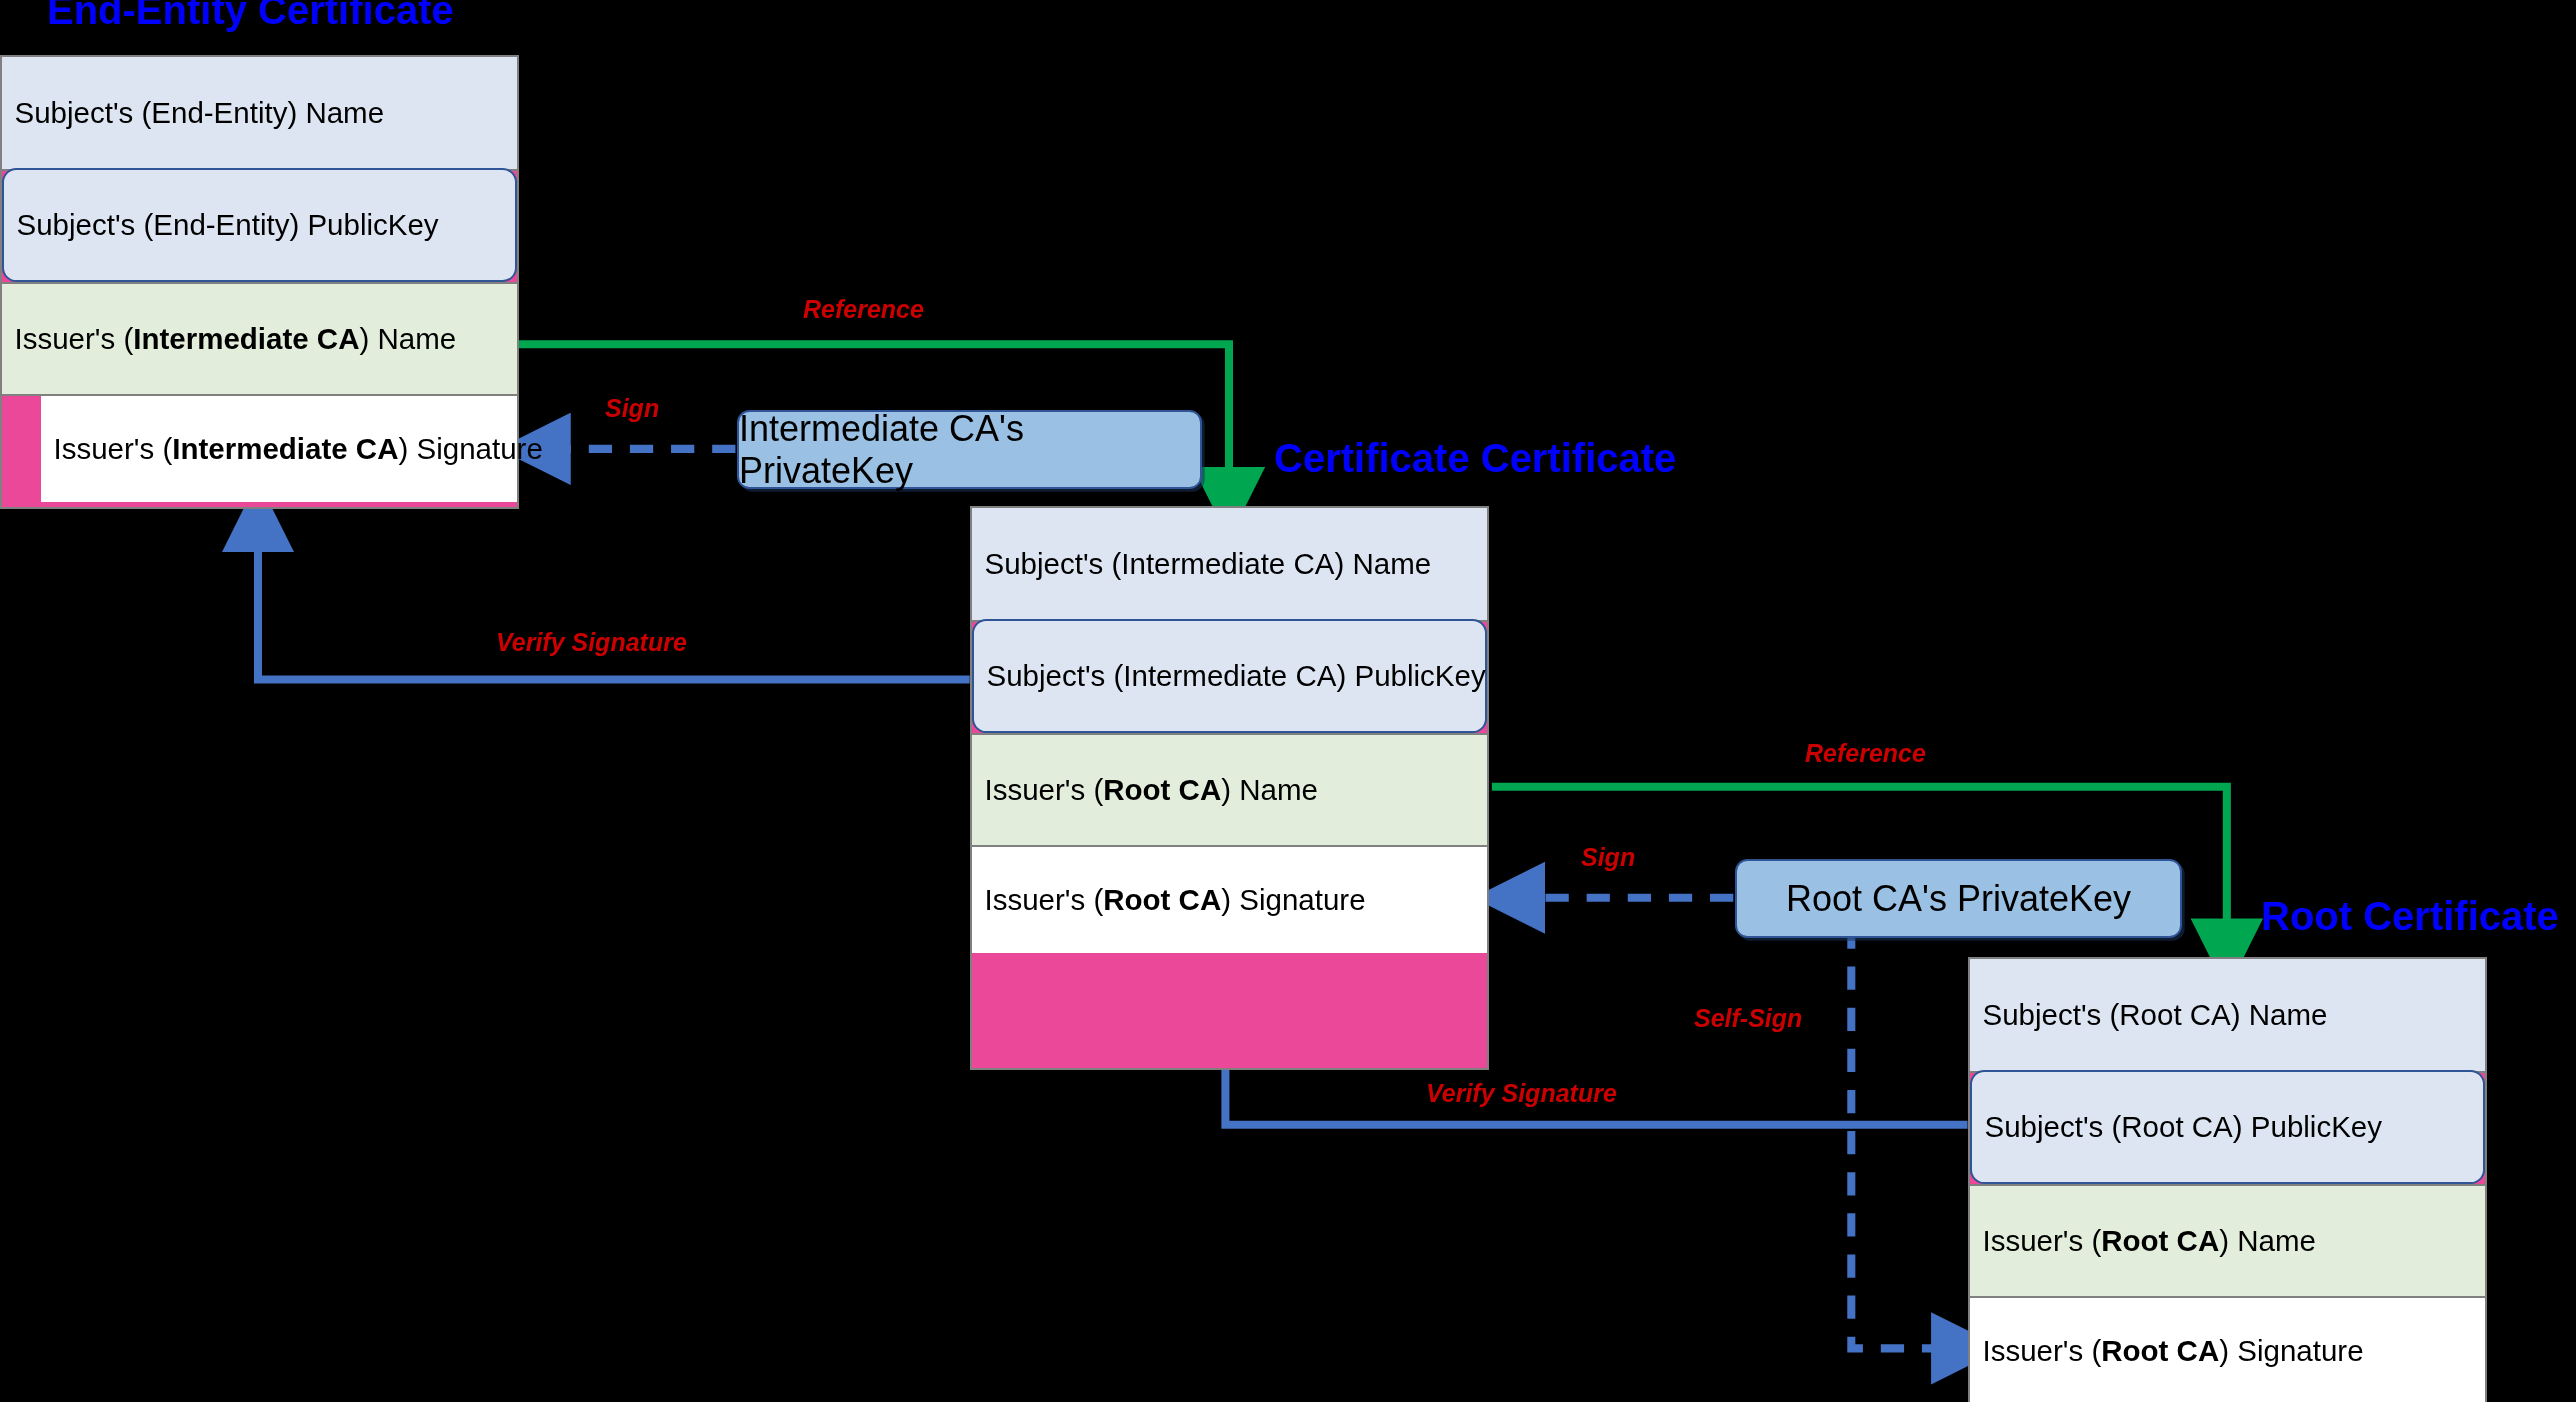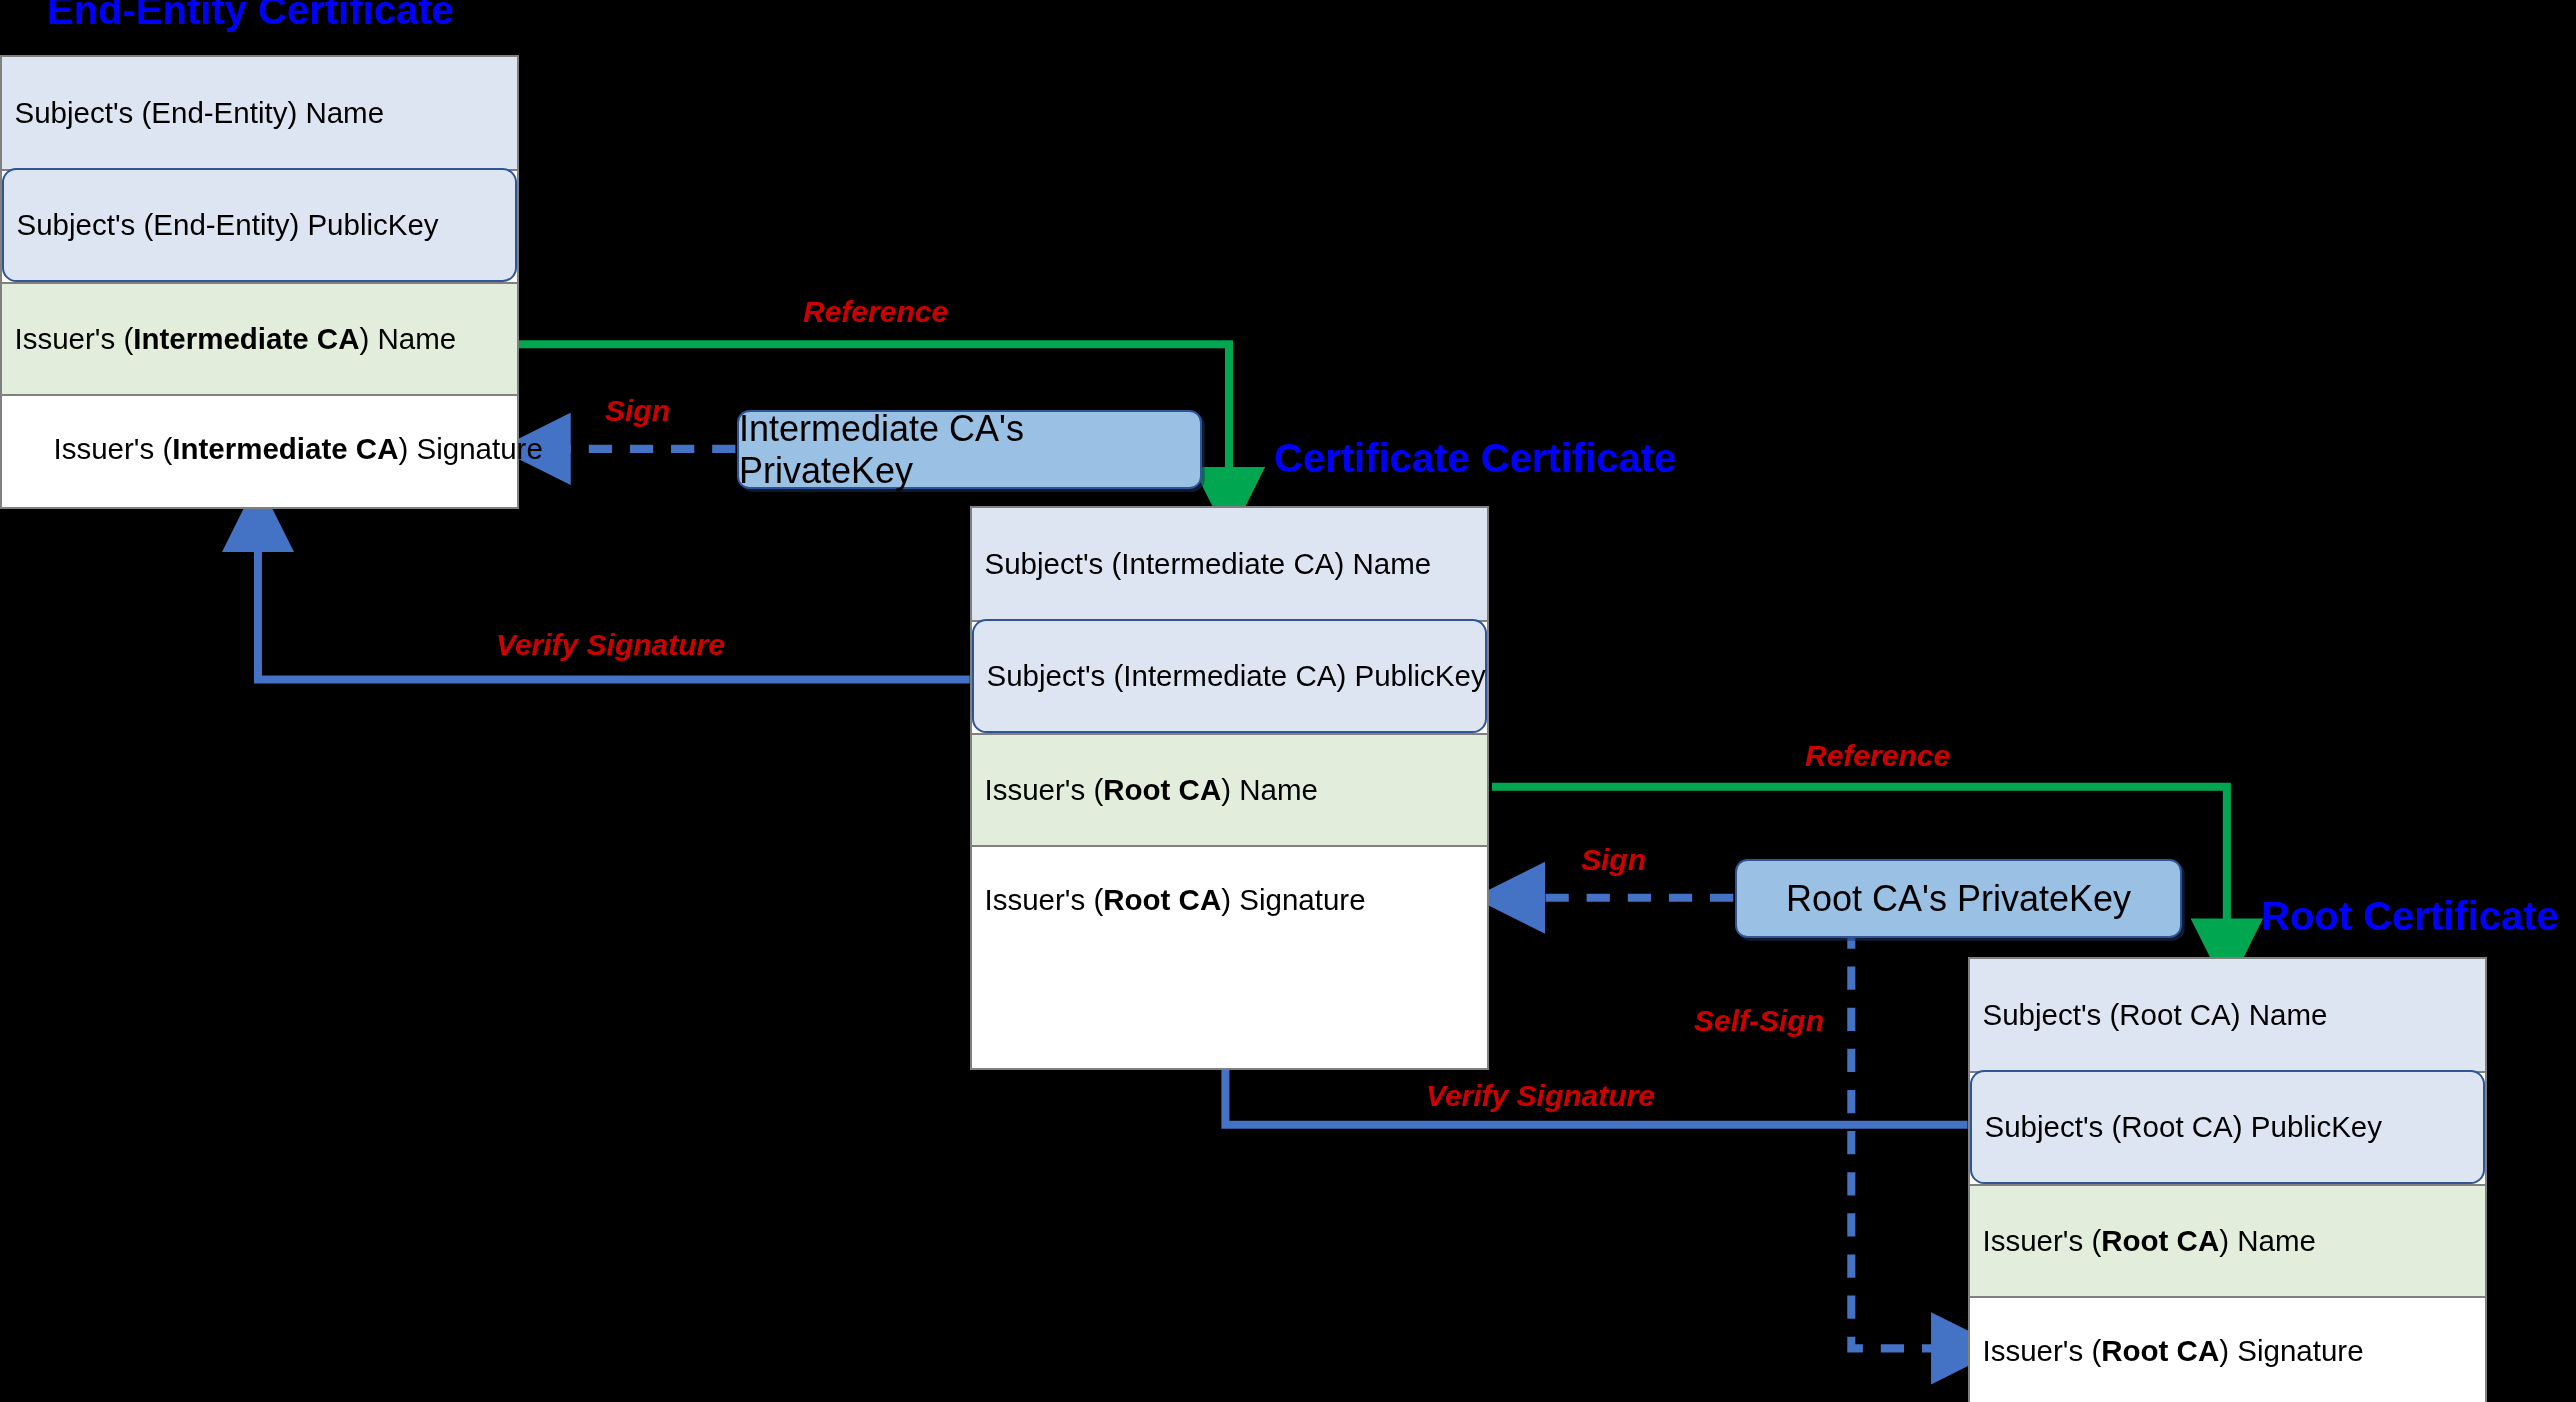--- a/index.html
+++ b/index.html
@@ -4,37 +4,37 @@
 <style>
   html,body{margin:0;padding:0;background:#000;}
   body{width:2576px;height:1402px;position:relative;overflow:hidden;
        font-family:"Liberation Sans","DejaVu Sans",sans-serif;}
   #stage{position:absolute;left:0;top:0;width:2576px;height:1402px;}
   svg.links{position:absolute;left:0;top:0;width:2576px;height:1402px;pointer-events:none;}
 
   .cert-title{position:absolute;color:#0000ff;font-weight:bold;font-size:40px;
               white-space:nowrap;letter-spacing:0px;}
 
-  .cert{position:absolute;box-sizing:border-box;border:2.7px solid #808080;background:#ffffff;}
+  .cert{position:absolute;box-sizing:border-box;border:2.7px solid #808080;background:#ec4899;}
   .row{box-sizing:border-box;display:flex;align-items:center;
        font-size:29.5px;color:#000;white-space:nowrap;overflow:visible;}
   .row-name{background:#dde5f2;border-bottom:2.7px solid #808080;}
   .row-pubkey{background:#dde5f2;border:2.7px solid #2f5597;border-radius:14.3px;}
   .row-issuer{background:#e2eedb;border-bottom:2.7px solid #808080;}
   .row-sig{background:#ffffff;}
   .row span.lbl{padding-left:12.5px;}
   b{font-weight:bold;}
 
   .privkey{position:absolute;box-sizing:border-box;background:#9ac1e3;
            border:2.7px solid #2f5597;border-radius:12.5px;display:flex;
            align-items:center;justify-content:center;font-size:36px;color:#000;
            box-shadow:2.7px 2.7px 0 rgba(25,50,90,.55);}
 
   .edge-label{position:absolute;color:#cc0000;font-style:italic;font-weight:bold;
-              font-size:30px;white-space:nowrap;}
+              font-size:25px;white-space:nowrap;}
 </style>
 </head>
 <body>
 
 <div id="stage">
 
   <svg class="links" viewBox="0 0 2880 1568" xmlns="http://www.w3.org/2000/svg">
     <defs>
       <marker id="arrGreen" markerWidth="9" markerHeight="9" refX="4.2" refY="4.5" orient="auto">
         <path d="M0,0 L9,4.5 L0,9 z" fill="#00a650"></path>

